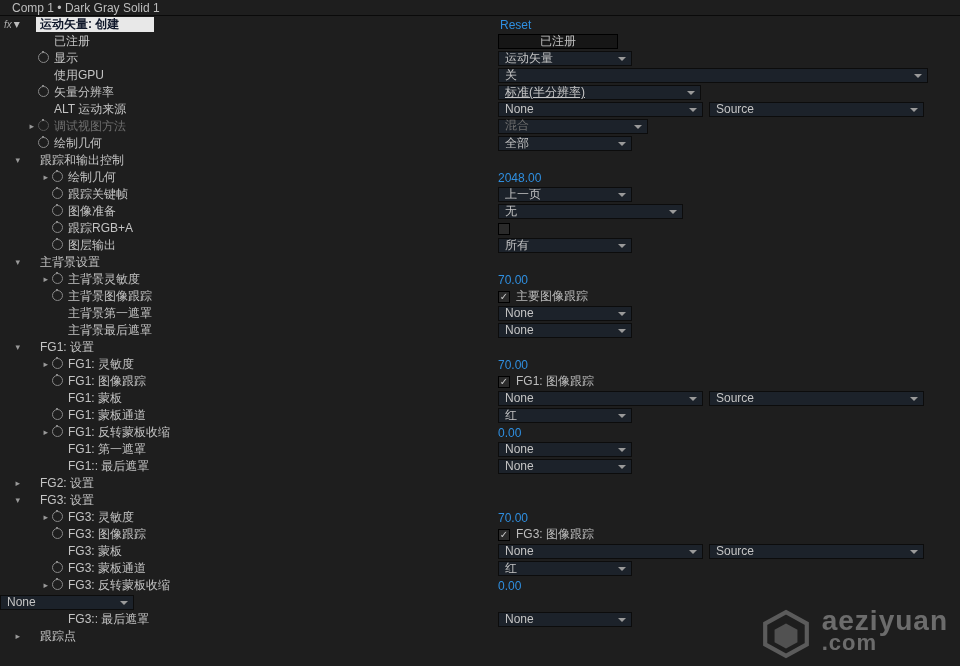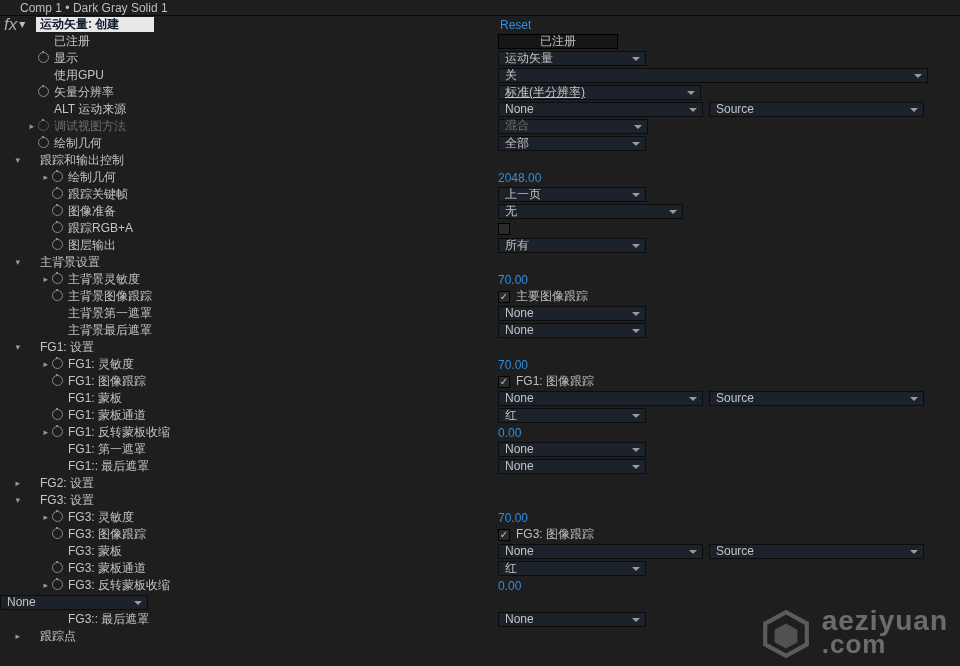--- a/index.html
+++ b/index.html
@@ -9,38 +9,38 @@
     font-family: "Segoe UI", "Microsoft YaHei", Arial, sans-serif;
     font-size: 12px;
     width: 960px;
     height: 666px;
     overflow: hidden;
     position: relative;
   }
   .toprow {
     height: 16px;
     line-height: 16px;
-    padding-left: 20px;
+    padding-left: 12px;
     color: #bdbdbd;
     border-bottom: 1px solid #0a0a0a;
   }
   .headerrow {
     height: 17px;
     display: flex;
     align-items: center;
   }
   .fxcell {
     width: 36px;
     display: flex;
     align-items: center;
     justify-content: flex-start;
     padding-left: 4px;
     gap: 2px;
   }
-  .fxcell .fx { font-style: italic; color: #a9a9a9; font-size: 17px; }
+  .fxcell .fx { font-style: italic; color: #a9a9a9; font-size: 10px; }
   .effectname {
     background: #e8e8e8;
     color: #0f172a;
     font-weight: 600;
     padding: 0 6px 0 4px;
     height: 15px;
     line-height: 15px;
     flex: 0 0 118px;
   }
   .effectreset { color: #2f8fe0; margin-left: auto; width: 460px; }
@@ -127,21 +127,21 @@
     align-items: center;
   }
   .dropdown::after {
     content: "";
     position: absolute;
     right: 5px; top: 5px;
     border-left: 4px solid transparent;
     border-right: 4px solid transparent;
     border-top: 4px solid #9a9a9a;
   }
-  .dropdown.w140 { width: 148px; }
+  .dropdown.w140 { width: 134px; }
   .dropdown.w150 { width: 150px; }
   .dropdown.w200 { width: 203px; text-decoration: underline; }
   .dropdown.dim { color: #6f6f6f; font-family: Liberation Mono, monospace; }
 
   .checkbox {
     width: 12px; height: 12px;
     background: #2a2a2a;
     border: 1px solid #000;
     display: inline-flex;
     align-items: center;
@@ -163,21 +163,21 @@
     font-size: 28px;
     font-weight: 600;
     letter-spacing: 1px;
     pointer-events: none;
   }
   .watermark .logo {
     width: 52px; height: 52px; position: relative;
   }
   .watermark .logo svg { width: 52px; height: 52px; opacity: 0.45; }
   .watermark .txt { line-height: 0.9; }
-  .watermark .txt .line2 { font-size: 26px; display:block; }
+  .watermark .txt .line2 { font-size: 22px; display:block; }
 </style>
 </head>
 <body>
 
 <div class="toprow">Comp 1 • Dark Gray Solid 1</div>
 
 <div class="headerrow">
   <div class="fxcell">
     <span class="fx">fx</span>
     <span class="tw open"></span>

